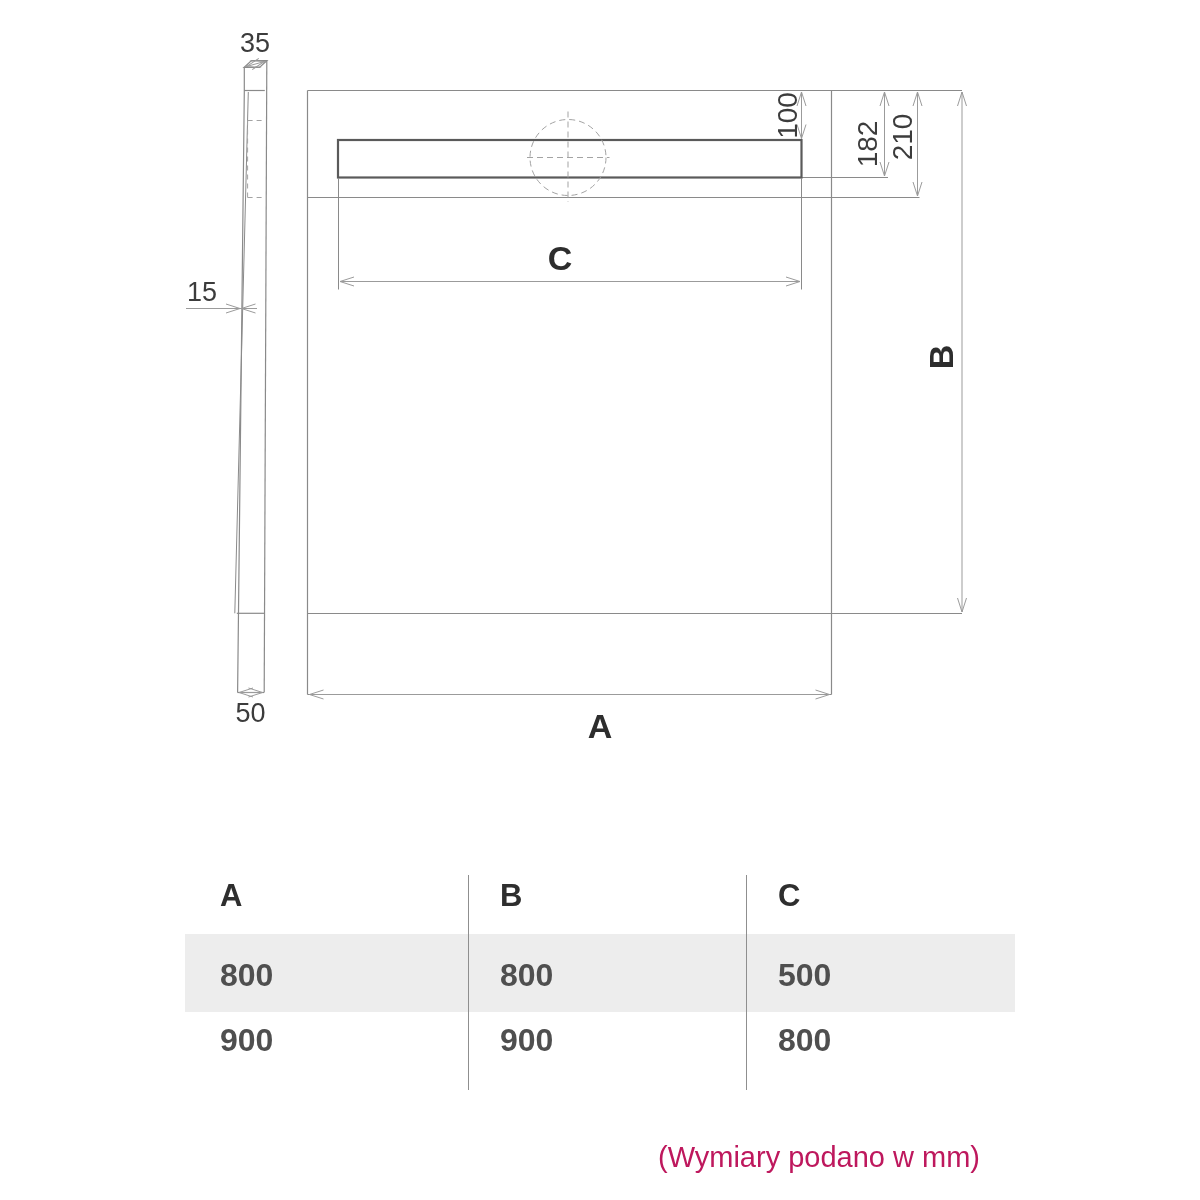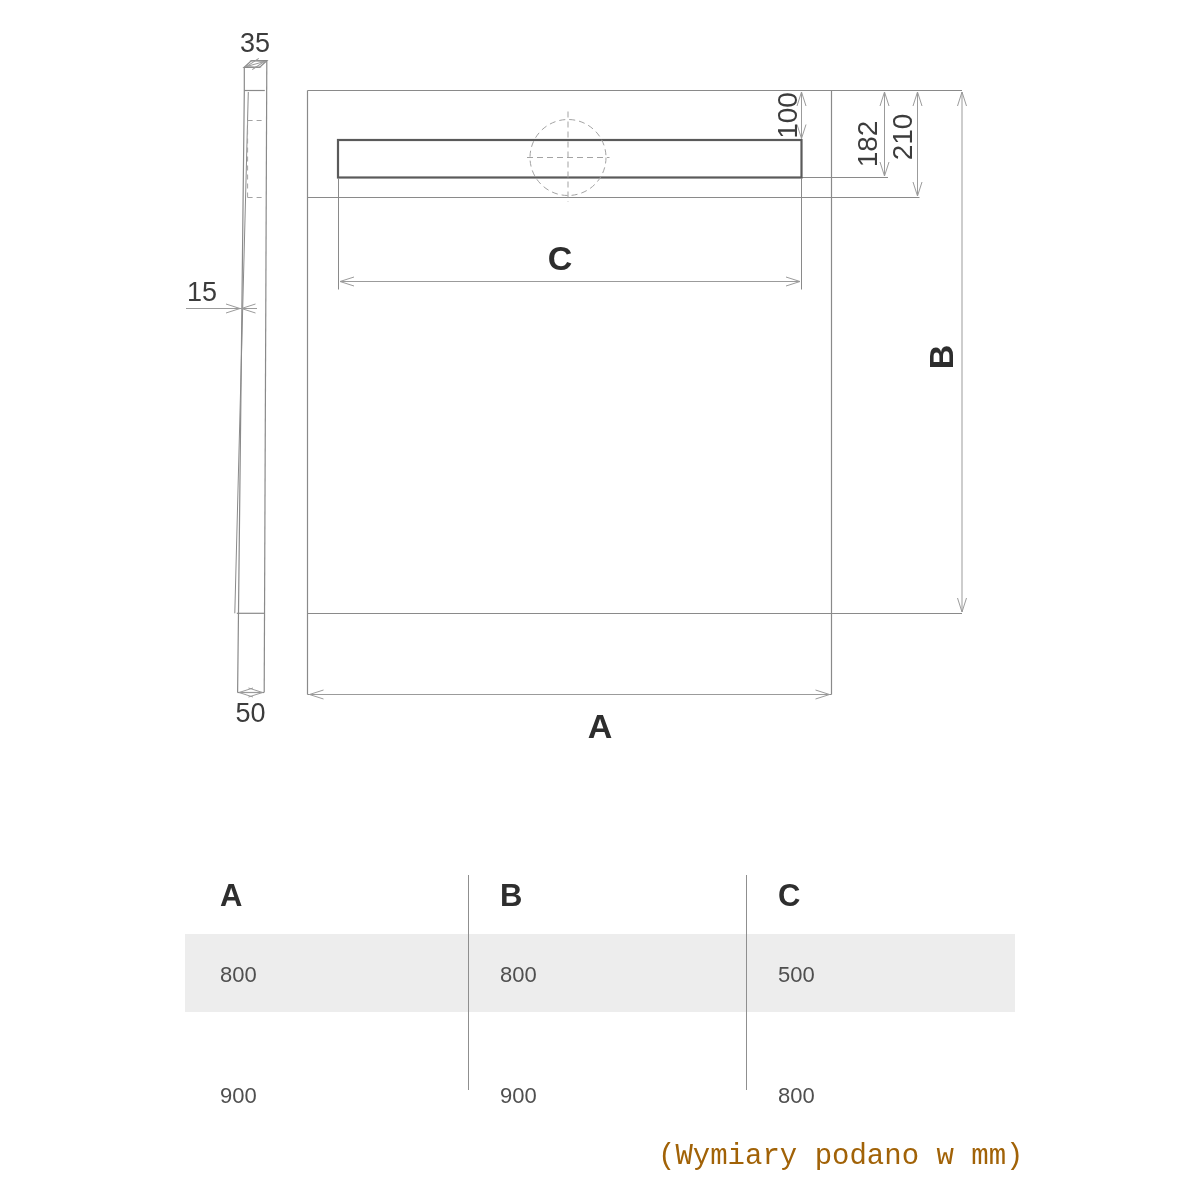--- a/index.html
+++ b/index.html
@@ -7,27 +7,27 @@
        font-family:"Liberation Sans", sans-serif;}
   .abs{position:absolute;}
   svg text{font-family:"Liberation Sans", sans-serif;}
   .dimnum{font-size:28px;fill:#3c3c3c;font-weight:400;}
   .dimletter{font-size:34px;fill:#2d2d2d;font-weight:700;}
   .sidelabel{font-size:27px;fill:#3c3c3c;font-weight:400;}
   
   .tbl-shade{left:185px;top:934px;width:830px;height:78px;background:#ededed;}
   .tbl-sep{width:1px;top:875px;height:215px;background:#8f8f8f;}
   .tbl-hdr{top:880px;font-size:31px;font-weight:700;color:#2e2e2e;line-height:31px;}
-  .tbl-val{font-size:22px;font-weight:400;color:#4f4f4f;line-height:34px;}
+  .tbl-val{font-size:32px;font-weight:700;color:#4f4f4f;line-height:34px;}
   .row1{top:958px;}
-  .row2{top:1079px;}
+  .row2{top:1023px;}
   .col1{left:220px;}
   .col2{left:500px;}
   .col3{left:778px;}
-  .caption{left:658px;top:1141px;font-size:29px;font-weight:300;color:#a16207;line-height:32px;font-family:Liberation Mono, monospace;}
+  .caption{left:658px;top:1141px;font-size:29px;font-weight:300;color:#be185d;line-height:32px;}
 </style>
 </head>
 <body>
 
 <svg class="abs" style="left:0;top:0" width="1200" height="840" viewBox="0 0 1200 840">
   <defs>
     <marker id="arr" markerUnits="userSpaceOnUse" markerWidth="16" markerHeight="12" refX="15" refY="6" orient="auto-start-reverse">
       <path d="M1,1.5 L15,6 L1,10.5" fill="none" stroke="#9b9b9b" stroke-width="1"></path>
     </marker>
   </defs>

